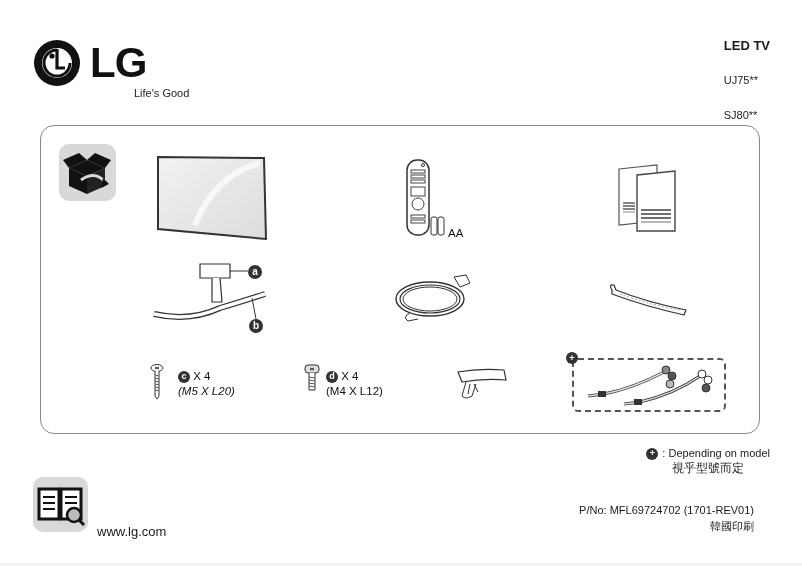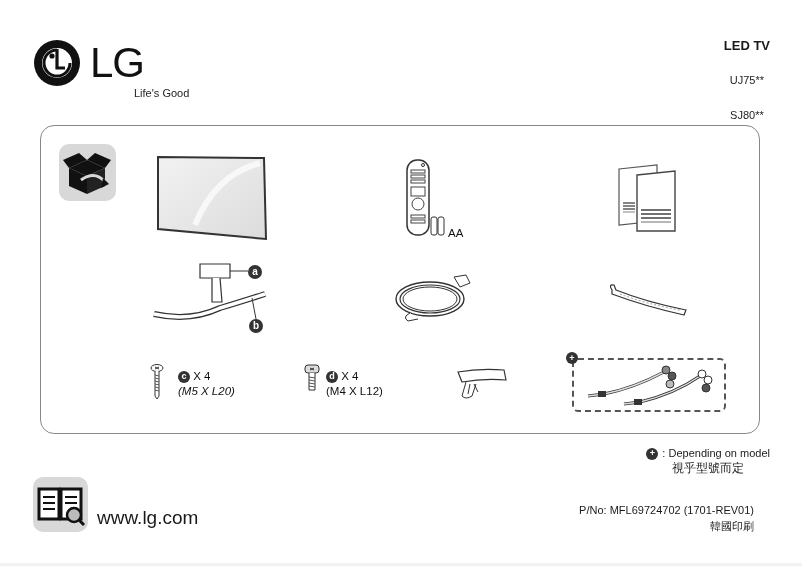--- a/index.html
+++ b/index.html
@@ -1,34 +1,34 @@
 <!DOCTYPE html>
 <html><head>
 <meta charset="utf-8">
 <style>
   html,body{margin:0;padding:0;}
   body{width:802px;height:566px;background:#ffffff;position:relative;overflow:hidden;font-family:"Liberation Sans",sans-serif;color:#1a1a1a;}
   .abs{position:absolute;}
   .logo{left:32px;top:38px;width:130px;height:64px;}
   .logo-mark{left:0;top:0;width:50px;height:50px;}
-  .logo-text{left:58px;top:0px;font-size:42px;font-weight:normal;letter-spacing:-1px;line-height:50px;color:#111;text-align:center;}
+  .logo-text{left:58px;top:0px;font-size:42px;font-weight:bold;letter-spacing:-1px;line-height:50px;color:#111;text-align:center;}
   .logo-tag{left:58px;top:49px;font-size:11px;color:#222;white-space:nowrap;margin-left:44px;}
-  .model{right:32px;top:38px;text-align:center;}
+  .model{right:32px;top:38px;text-align:left;}
   .model .t{font-weight:bold;font-size:13px;line-height:15px;}
   .model .m{font-size:11px;line-height:15px;color:#222;margin-top:20px;}
   .box{left:40px;top:125px;width:720px;height:309px;border:1.5px solid #888;border-radius:14px;box-sizing:border-box;background:#fff;}
   .unbox-icon{left:59px;top:144px;width:57px;height:57px;background:#d8d8d8;border-radius:10px;}
   .item{position:absolute;}
   .lbl{position:absolute;font-size:11.5px;color:#111;white-space:nowrap;line-height:14px;}
   .lbl b{font-weight:normal;}
   .dash{left:572px;top:358px;width:154px;height:54px;border:2px dashed #555;border-radius:6px;box-sizing:border-box;}
   .note{right:32px;top:446px;text-align:right;font-size:11px;line-height:15px;}
   .note .row{display:flex;align-items:center;justify-content:flex-end;gap:4px;}
   .manual-icon{left:33px;top:477px;width:55px;height:55px;background:#d8d8d8;border-radius:10px;}
-  .url{left:97px;top:507px;font-size:19px;}
+  .url{left:97px;top:524px;font-size:13px;}
   .pn{right:48px;top:502px;text-align:right;font-size:11px;line-height:16px;}
   .bottom-line{left:0;top:563px;width:802px;height:3px;background:#f2f2f2;}
   .circ{display:inline-flex;width:12px;height:12px;border-radius:50%;background:#333;color:#fff;font-size:9px;font-weight:bold;align-items:center;justify-content:center;vertical-align:middle;line-height:1;}
 </style>
 </head>
 <body>
 
 <div class="abs logo">
   <svg class="abs logo-mark" viewBox="0 0 50 50">
     <circle cx="25" cy="25" r="23" fill="#111"></circle>

